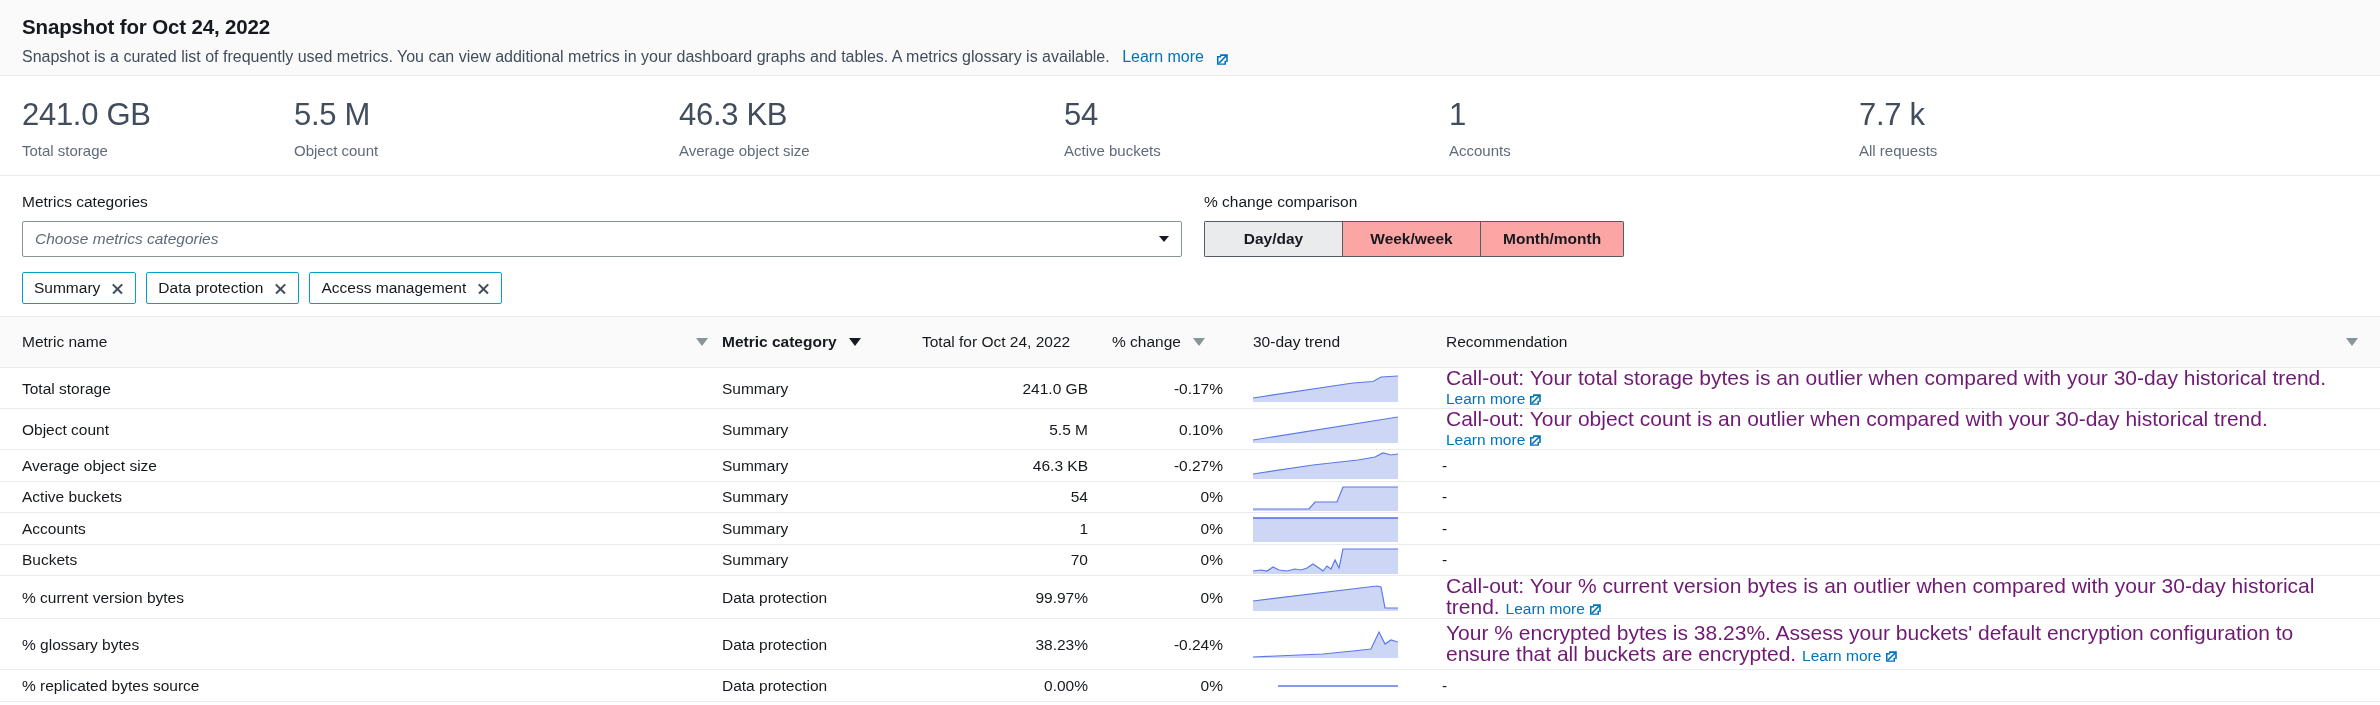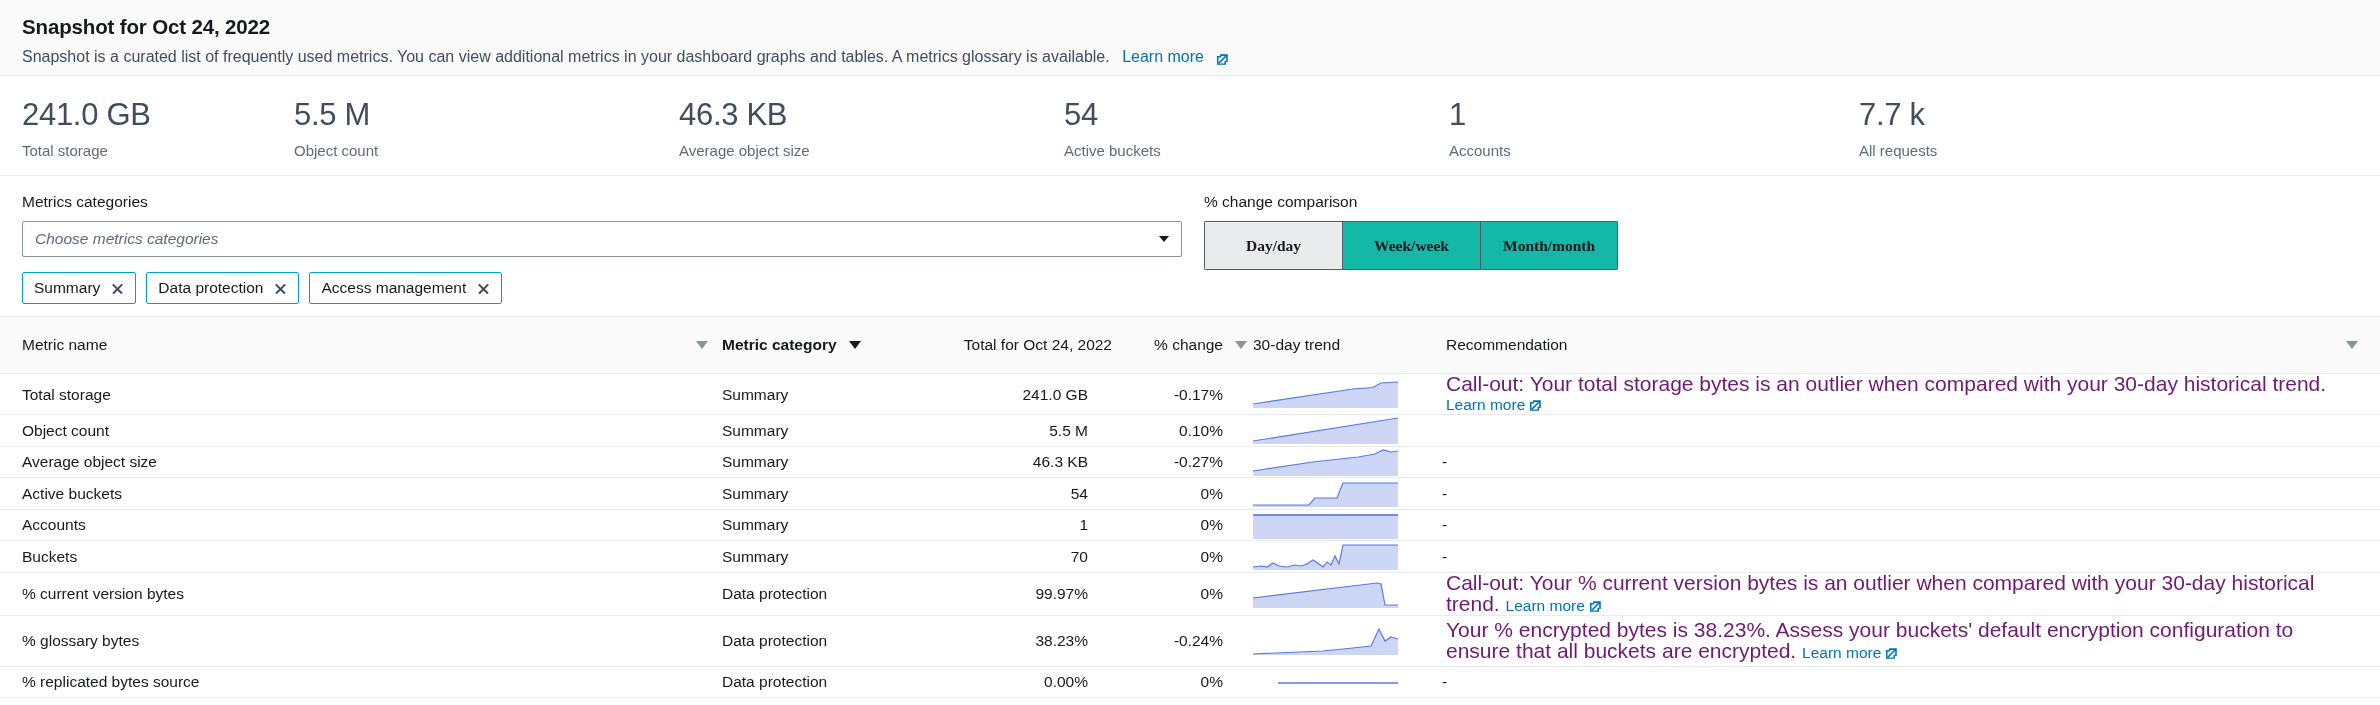--- a/index.html
+++ b/index.html
@@ -153,29 +153,28 @@
     width: 13px; height: 1.6px;
     background: #414d5c;
   }
   .token-x::before { transform: rotate(45deg); }
   .token-x::after  { transform: rotate(-45deg); }
 
   
   .seg-col { padding-top: 0; }
   .segmented {
     display: flex;
-    height: 49px;
+    height: 36px;
     border-radius: 2px;
     overflow: hidden;
-    font-family: Liberation Serif, serif;
   }
   .seg {
     border: 1px solid #545b64;
     border-right: none;
-    background: #14b8a6;
+    background: #fca5a5;
     font-size: 15.5px;
     font-weight: bold;
     color: #16191f;
     display: flex;
     align-items: center;
     justify-content: center;
     padding: 0 22px;
     min-width: 138px;
     white-space: nowrap;
   }
@@ -183,21 +182,21 @@
   .seg.active { background: #e9ebed; }
 
   
   .table { width: 100%; }
   .thead {
     display: flex;
     align-items: center;
     background: #fafafa;
     border-top: 1px solid #e9ebed;
     border-bottom: 1px solid #e9ebed;
-    height: 58px;
+    height: 52px;
     padding: 0 22px;
   }
   .trow {
     display: flex;
     align-items: center;
     border-bottom: 1px solid #e9ebed;
     padding: 0 22px;
     min-height: 31.5px;
   }
   .c-metric   { width: 700px; flex: 0 0 700px; }
@@ -207,21 +206,21 @@
   .c-trend    { width: 195px; flex: 0 0 195px; }
   .c-rec      { flex: 1 1 auto; min-width: 0; }
 
   .th {
     font-size: 15.5px;
     color: #16191f;
     display: flex;
     align-items: center;
   }
   .th.bold { font-weight: bold; }
-  .th.right { justify-content: flex-end; }
+  .th.right { }
   .th .label { white-space: nowrap; }
   .sort-ico {
     width: 0; height: 0;
     border-left: 6px solid transparent;
     border-right: 6px solid transparent;
     border-top: 8px solid #879596;
     margin-left: auto;
     margin-right: 14px;
     flex: 0 0 auto;
   }
@@ -381,20 +380,26 @@
     <div class="c-metric td">Object count</div>
     <div class="c-cat td cat">Summary</div>
     <div class="c-total td right">5.5 M</div>
     <div class="c-change td right">0.10%</div>
     <div class="c-trend spark-wrap">
       <svg class="spark" viewBox="0 0 145 28" preserveAspectRatio="none">
         <path d="M0,25 L145,2 L145,28 L0,28 Z" fill="#cdd7f5"></path>
         <path d="M0,25 L145,2" fill="none" stroke="#5a79e8" stroke-width="1.2"></path>
       </svg>
     </div>
+    <div class="c-rec td rec">
+      <span class="rec-text">Call-out: Your object count is an outlier when compared with your 30-day historical trend. </span><a class="link" href="#">Learn more</a><span class="ext-icon"><svg viewBox="0 0 16 16" width="13" height="13">
+            <path d="M5 1.5h9.5V11h-2V5L4.2 13.3 2.8 11.9 11 3.6H5z" fill="#0073bb"></path>
+            <path d="M1.2 3.6h5.2v1.9H3.1v7.3h7.3V9.4h1.9v5.2H1.2z" fill="#0073bb"></path>
+          </svg></span>
+    </div>
   </div>
 
   <div class="trow">
     <div class="c-metric td">Average object size</div>
     <div class="c-cat td cat">Summary</div>
     <div class="c-total td right">46.3 KB</div>
     <div class="c-change td right">-0.27%</div>
     <div class="c-trend spark-wrap">
       <svg class="spark" viewBox="0 0 145 28" preserveAspectRatio="none">
         <path d="M0,23 L60,14 L105,9 L122,6 L130,2 L138,4 L145,3 L145,28 L0,28 Z" fill="#cdd7f5"></path>

